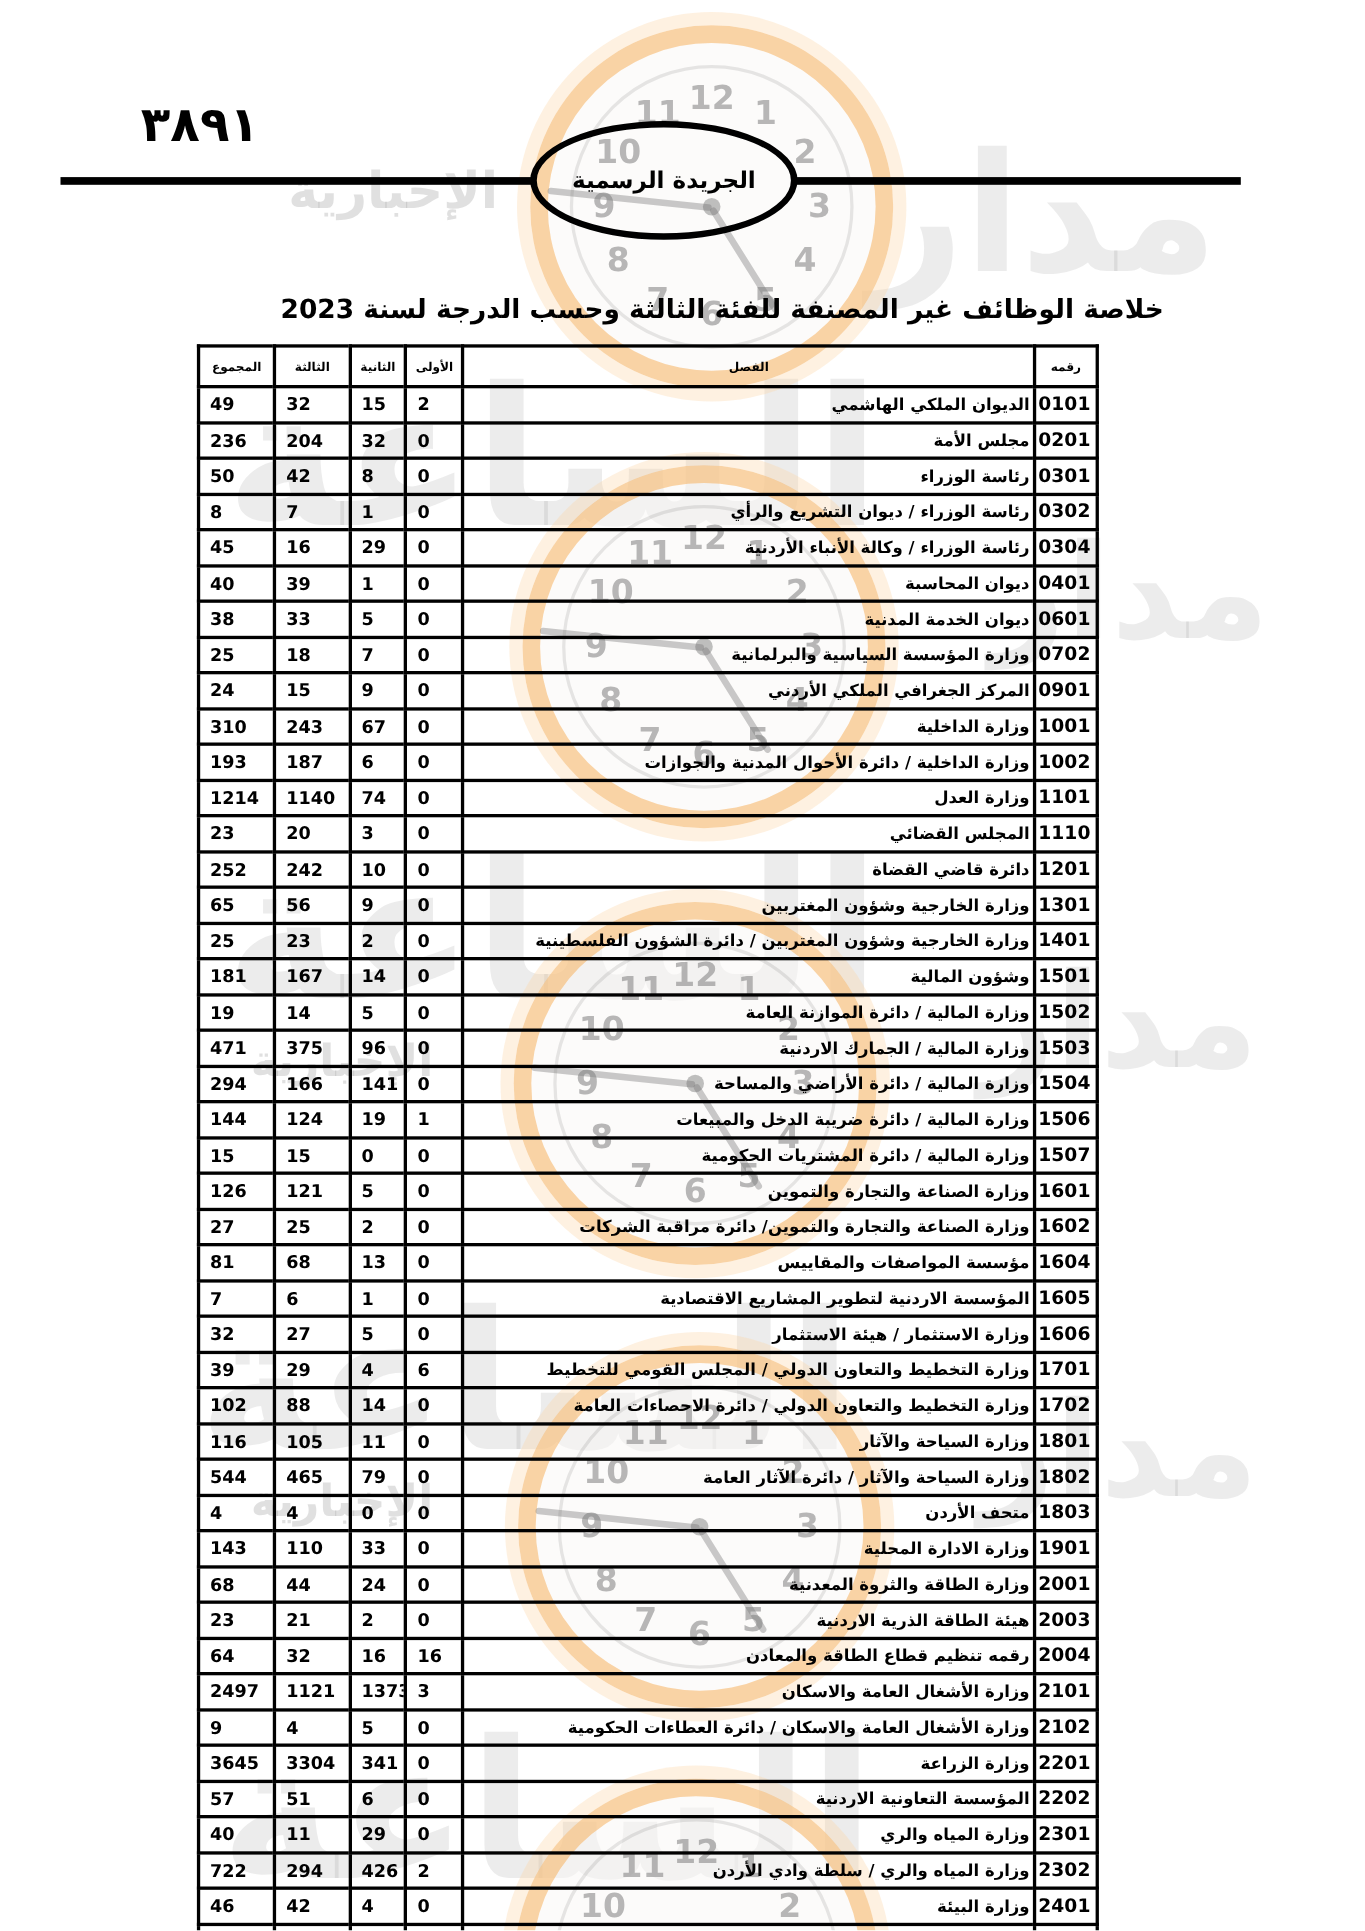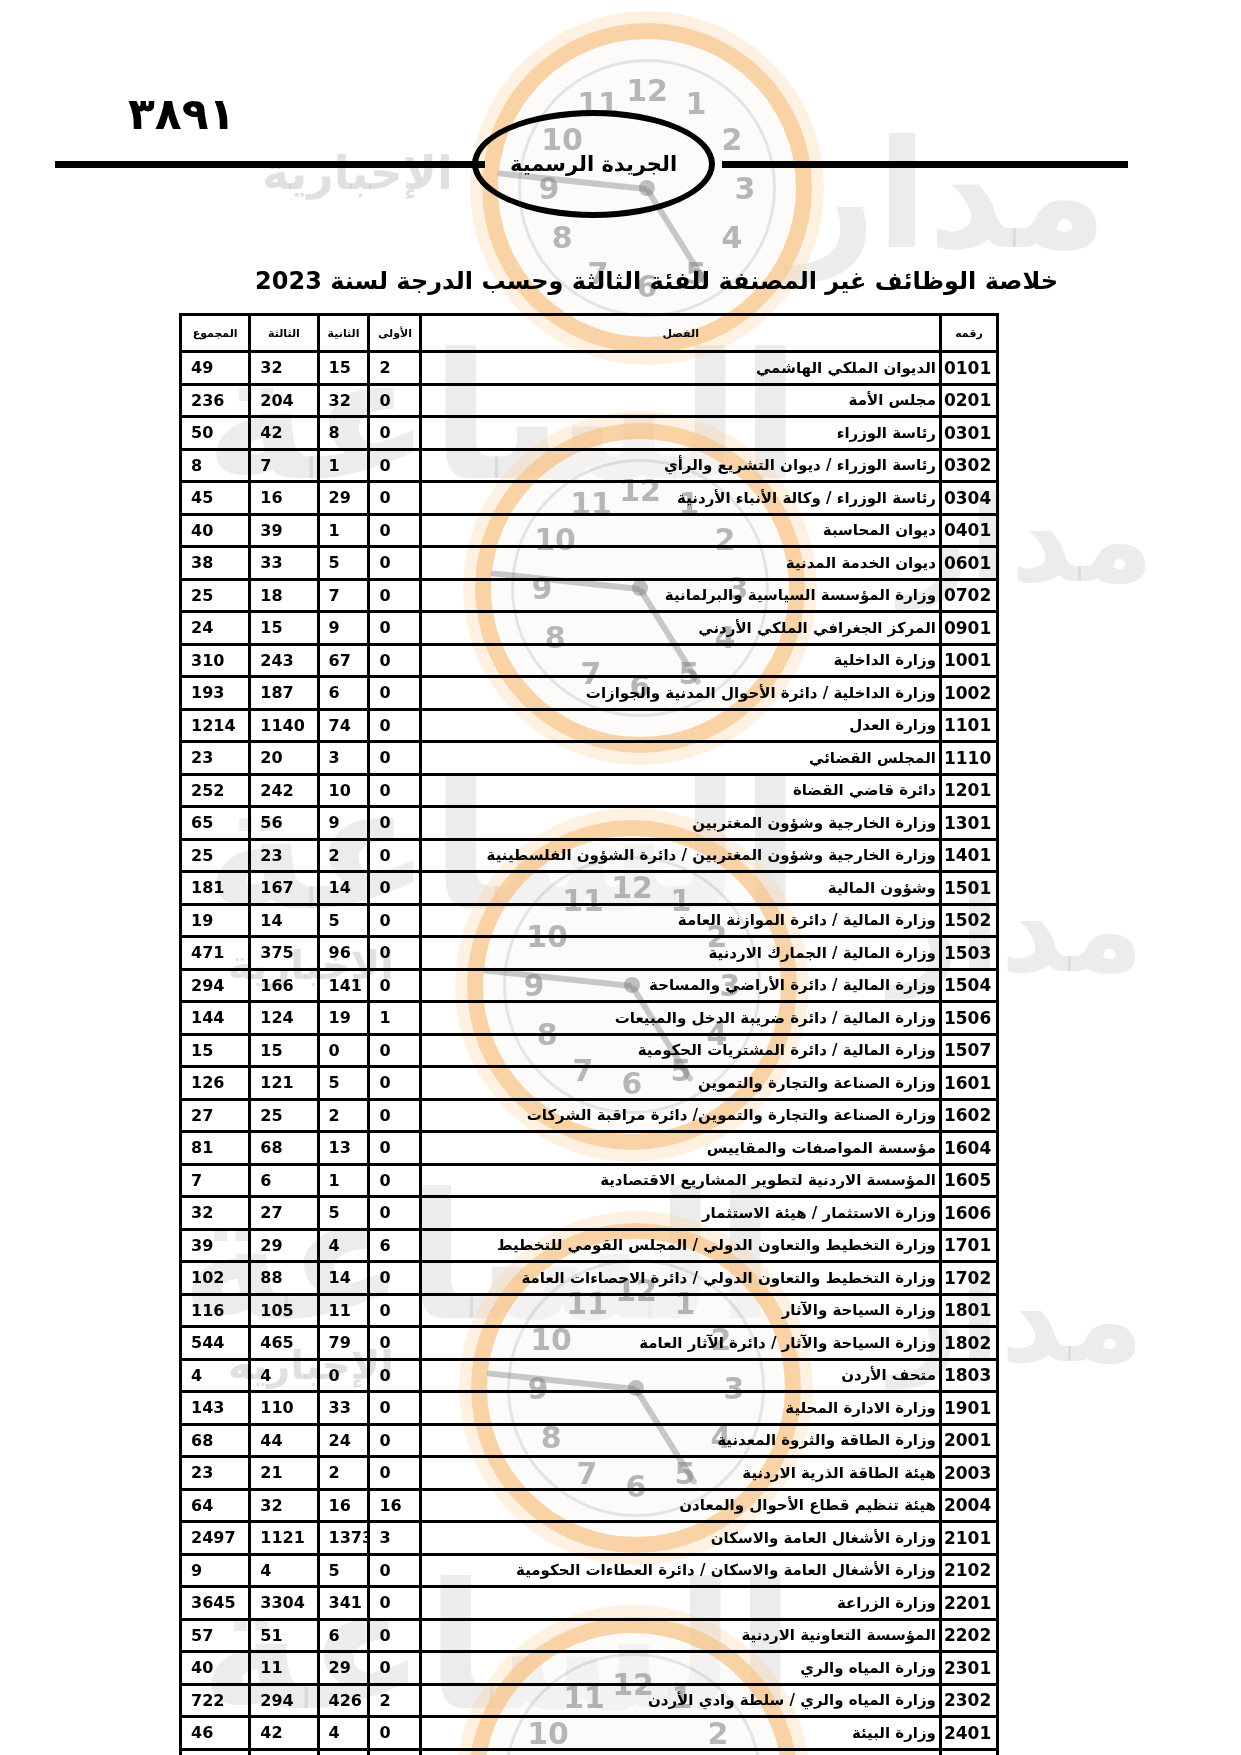--- a/index.html
+++ b/index.html
@@ -22,21 +22,21 @@
   .h1{width:150px;transform:rotate(186deg);}
   .h2{width:112px;transform:rotate(58deg);}
   .cdot{position:absolute;left:141px;top:141px;width:16px;height:16px;border-radius:50%;
         background:rgba(115,115,115,.45);}
   
   .content{position:absolute;inset:0;z-index:1;}
   .page-num{position:absolute;left:128px;top:88px;font-size:44px;font-weight:bold;color:#000;}
   .rule{position:absolute;top:161px;height:7px;background:#000;}
   .rule-left{left:55px;width:430px;}
   .rule-right{left:722px;width:406px;}
-  .oval{position:absolute;left:472px;top:110px;width:243px;height:108px;box-sizing:border-box;
+  .oval{position:absolute;left:482px;top:110px;width:243px;height:108px;box-sizing:border-box;
         border:6px solid #000;border-radius:50%;display:flex;align-items:center;
         justify-content:center;background:transparent;}
   .oval span{font-size:21px;font-weight:bold;direction:rtl;}
   .title,.subtitle{position:absolute;left:0;width:1241px;text-align:center;font-weight:bold;
         direction:rtl;color:#000;}
   .title{top:246px;font-size:23px;}
   .subtitle{top:267px;font-size:24px;padding-left:36px;}
   
   .tbl-wrap{position:absolute;left:179px;top:313px;}
   table{border-collapse:collapse;table-layout:fixed;direction:rtl;width:820px;}
@@ -455,21 +455,21 @@
             <tr>
               <td class="col-number">2003</td>
               <td class="col-chapter">هيئة الطاقة الذرية الاردنية</td>
               <td class="col-first">0</td>
               <td class="col-second">2</td>
               <td class="col-third">21</td>
               <td class="col-total">23</td>
             </tr>
             <tr>
               <td class="col-number">2004</td>
-              <td class="col-chapter">هيئة تنظيم قطاع الأحوال والمعادن</td>
+              <td class="col-chapter">رقمه تنظيم قطاع الطاقة والمعادن</td>
               <td class="col-first">16</td>
               <td class="col-second">16</td>
               <td class="col-third">32</td>
               <td class="col-total">64</td>
             </tr>
             <tr>
               <td class="col-number">2101</td>
               <td class="col-chapter">وزارة الأشغال العامة والاسكان</td>
               <td class="col-first">3</td>
               <td class="col-second">1373</td>

